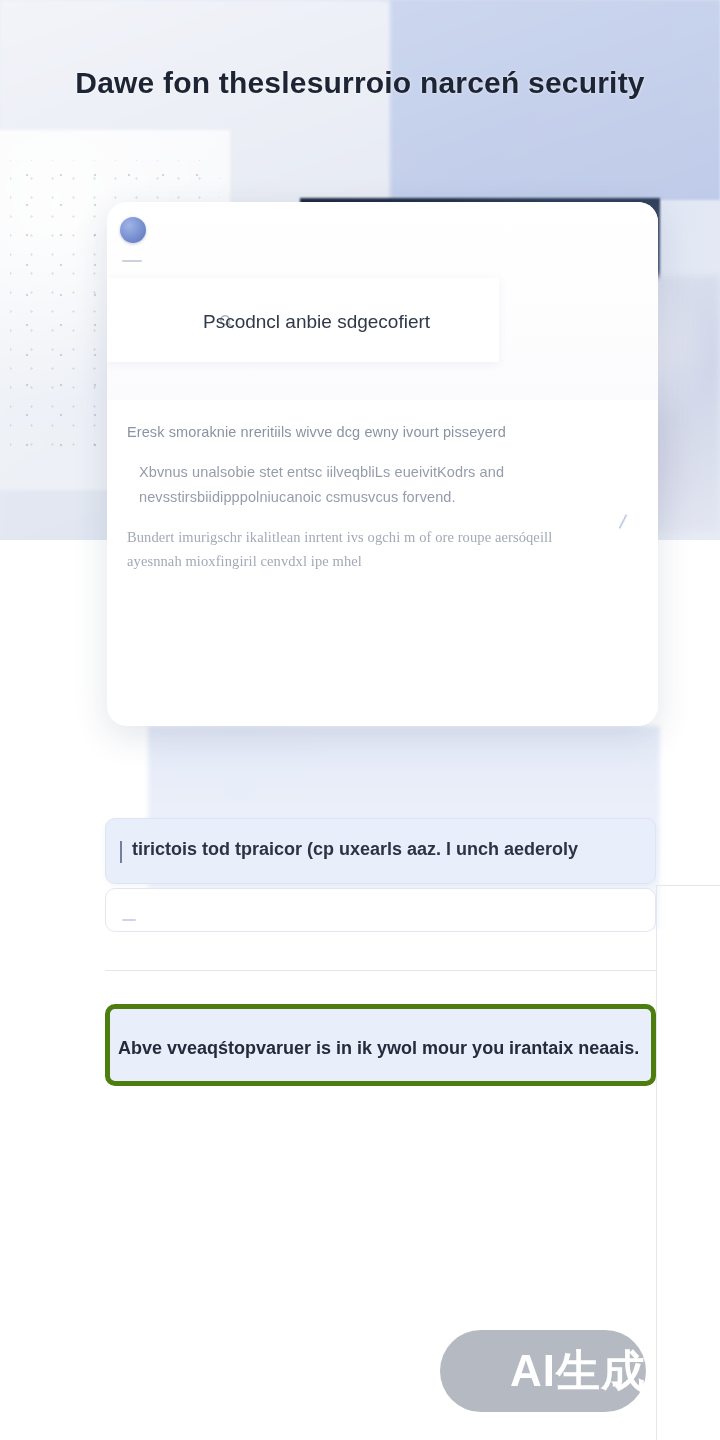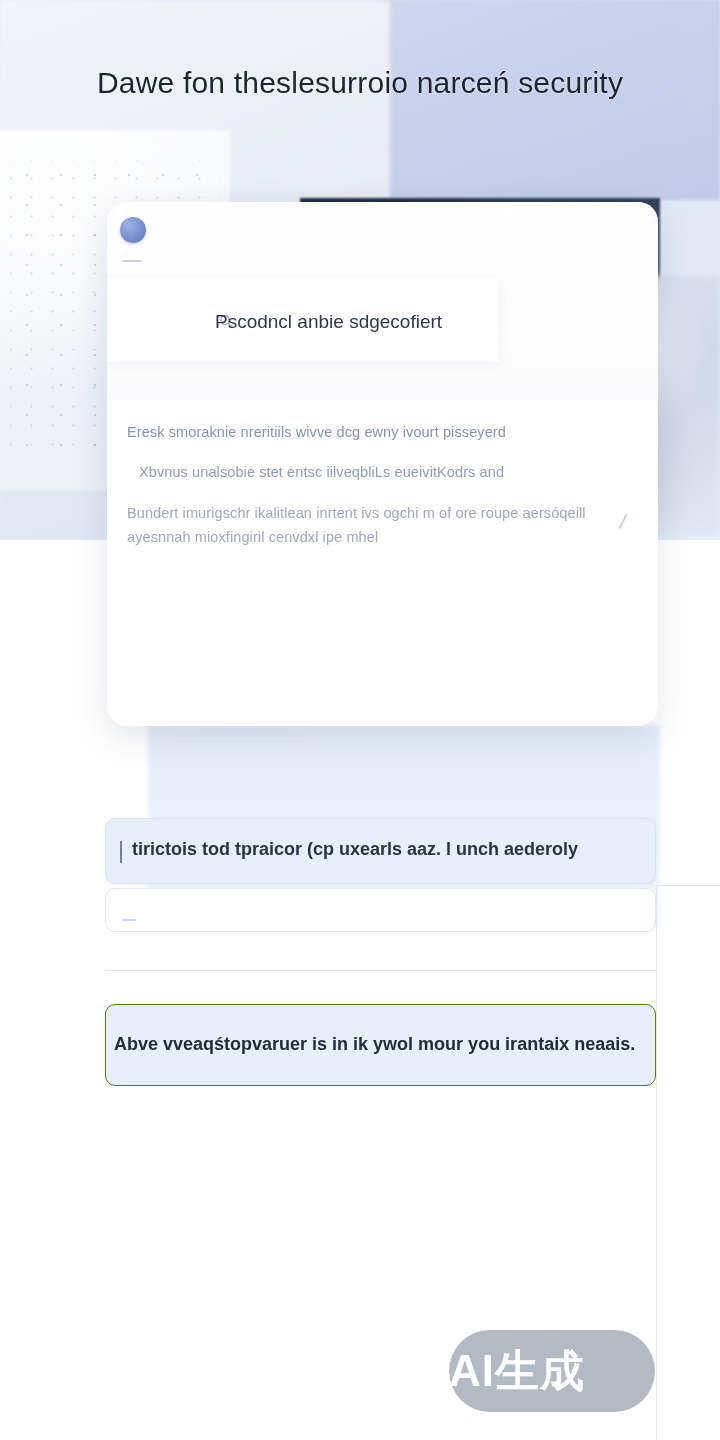--- a/index.html
+++ b/index.html
@@ -125,21 +125,21 @@
     height: 1px;
   }
 
   
   .headline {
     position: absolute;
     left: 0; top: 66px;
     width: 720px;
     text-align: center;
     font-size: 30px;
-    font-weight: normal;
+    font-weight: bold;
     color: #1d2433;
     letter-spacing: 0.2px;
     text-shadow: 0 0 3px rgba(255,255,255,0.7);
     filter: blur(0.35px);
   }
 
   
   .card {
     position: absolute;
     left: 107px; top: 202px;
@@ -171,21 +171,21 @@
   }
   .card-search {
     position: absolute;
     left: 0; top: 76px;
     width: 392px; height: 84px;
     background: #ffffff;
     box-shadow: 0 2px 9px rgba(60,80,130,0.07);
   }
   .card-search-text {
     position: absolute;
-    left: 108px; top: 109px;
+    left: 96px; top: 109px;
     font-size: 19px;
     color: #30394a;
     filter: blur(0.45px);
     white-space: nowrap;
   }
   .card-search-icon {
     position: absolute;
     left: 112px; top: 112px;
     width: 15px; height: 15px;
     opacity: 0.55;
@@ -196,21 +196,21 @@
   }
   .para {
     font-size: 14.5px;
     line-height: 1.95;
     color: #8b93a3;
     filter: blur(0.5px);
     margin: 0 0 12px 0;
     letter-spacing: 0.1px;
   }
   .para.muted-2 { color: #959cab; margin-left: 12px; }
-  .para.muted-3 { color: #a2a8b6; }
+  .para.muted-3 { color: #a2a8b6; font-family: Liberation Serif, serif; }
   .card-slash {
     position: absolute;
     right: 22px; top: 310px;
     width: 16px; height: 22px;
     color: #b6c3e0;
     font-size: 20px;
     transform: rotate(12deg);
     filter: blur(0.4px);
   }
 
@@ -255,38 +255,38 @@
     position: absolute;
     left: 16px; top: 30px;
     width: 14px; height: 2px;
     background: #cfd6e3;
     border-radius: 1px;
   }
   .input-tertiary {
     top: 1004px;
     height: 82px;
     background: #e9eefb;
-    border: 1px solid #4d7c0f;
+    border: 5px solid #4d7c0f;
   }
   .input-tertiary .input-text {
     top: 29px;
     left: 8px;
     color: #242c3c;
   }
 
   
   .watermark {
     position: absolute;
-    left: 449px; top: 1330px;
+    left: 440px; top: 1330px;
     width: 206px; height: 82px;
     border-radius: 41px;
     background: rgba(160,167,177,0.78);
     display: flex;
     align-items: center;
-    justify-content: flex-start;
+    justify-content: flex-end;
   }
   .watermark-text {
     font-size: 44px;
     font-weight: bold;
     color: #ffffff;
     letter-spacing: 1px;
   }
 </style>
 </head>
 <body>
@@ -319,20 +319,21 @@
 
   <svg class="card-search-icon" viewBox="0 0 16 16">
     <circle cx="6.5" cy="6.5" r="4.6" fill="none" stroke="#6b7competitor" stroke-width="1.6" style="stroke:#6b7589"></circle>
     <line x1="10" y1="10" x2="14.4" y2="14.4" stroke="#6b7589" stroke-width="1.6" stroke-linecap="round"></line>
   </svg>
   <div class="card-search-text">Pscodncl anbie sdgecofiert</div>
 
   <div class="card-body">
     <p class="para">Eresk smoraknie nreritiils wivve dcg ewny ivourt pisseyerd</p>
     <p class="para muted-2">Xbvnus unalsobie stet entsc iilveqbliLs eueivitKodrs and</p>
+    <p class="para muted-2" style="margin-top:-16px">nevsstirsbiidipppolniucanoic csmusvcus forvend.</p>
     <p class="para muted-3">Bundert imurigschr ikalitlean inrtent ivs ogchi m of ore roupe aersóqeill</p>
     <p class="para muted-3" style="margin-top:-16px">ayesnnah mioxfingiril cenvdxl ipe mhel</p>
   </div>
 
   <div class="card-slash">/</div>
 </div>
 
 <div class="input-row input-primary">
   <div class="input-caret"></div>
   <div class="input-text" title="">tirictois tod tpraicor (cp uxearls aaz. l unch aederoly</div>

